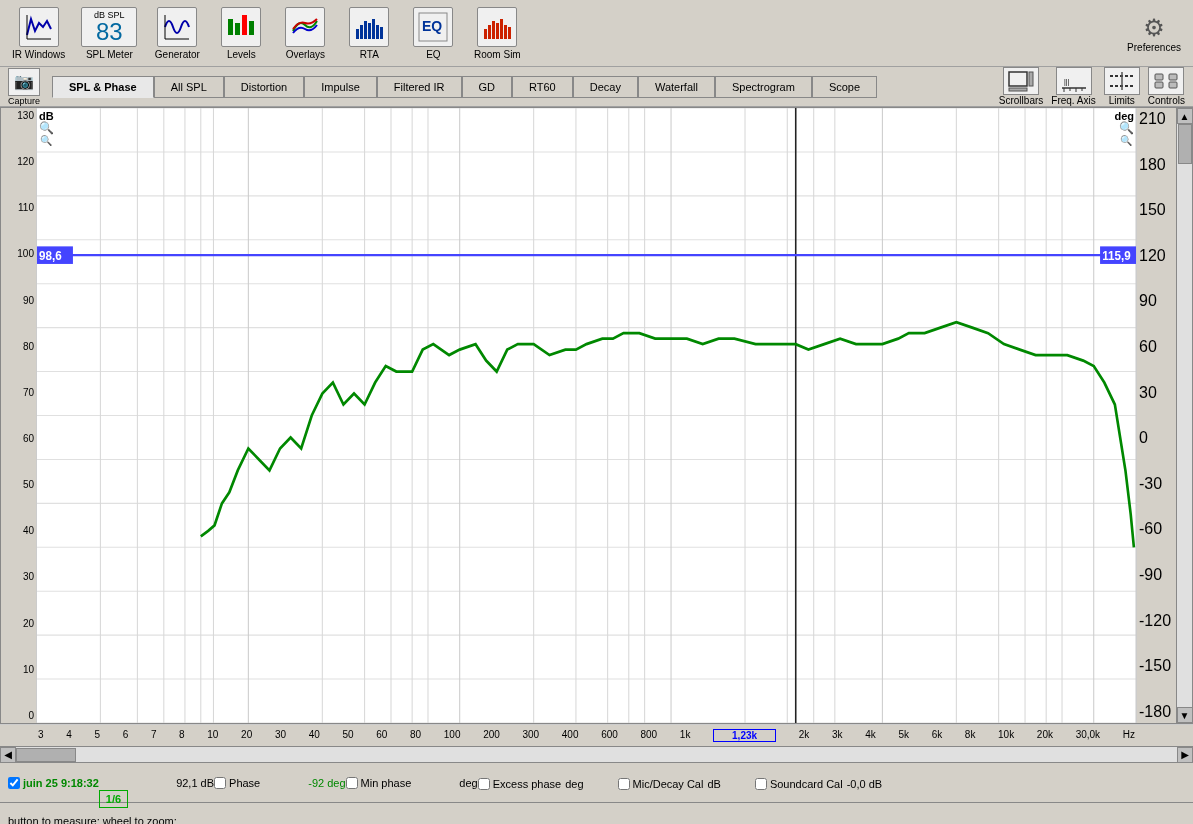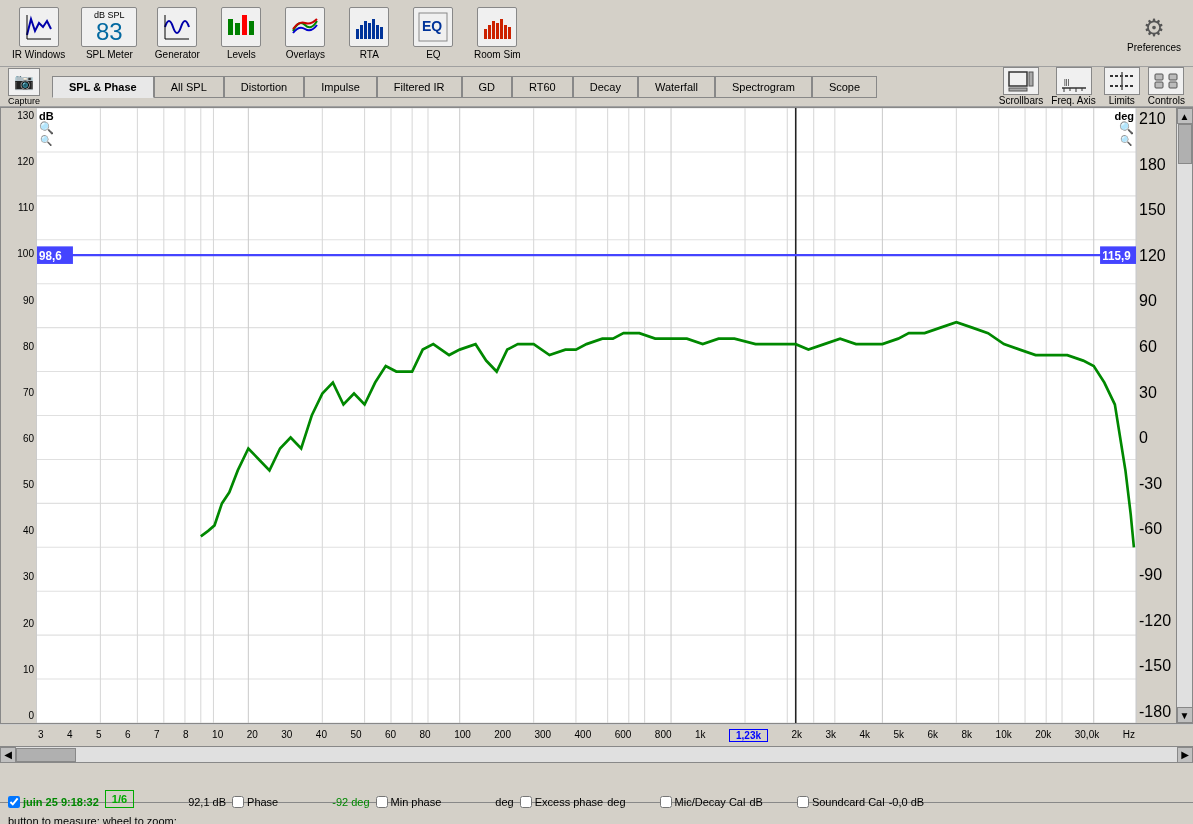--- a/index.html
+++ b/index.html
@@ -561,21 +561,21 @@
         <span>50</span>
         <span>60</span>
         <span>80</span>
         <span>100</span>
         <span>200</span>
         <span>300</span>
         <span>400</span>
         <span>600</span>
         <span>800</span>
         <span>1k</span>
-        <span style="color:#0000ff;font-weight:bold;border:1px solid #0000ff;padding:0 6px;">1,23k</span>
+        <span style="color:#0000ff;font-weight:bold;border:1px solid #0000ff;padding:0 18px;">1,23k</span>
         <span>2k</span>
         <span>3k</span>
         <span>4k</span>
         <span>5k</span>
         <span>6k</span>
         <span>8k</span>
         <span>10k</span>
         <span>20k</span>
         <span>30,0k</span>
         <span>Hz</span>
@@ -589,21 +589,21 @@
         <div id="scroll-h-thumb"></div>
       </div>
       <div class="scroll-h-arrow">▶</div>
     </div>
 
   </div>
 </div>
 
 <div id="status-bar">
 
-  <div style="display:flex;align-items:flex-end;width:100%;flex-wrap:wrap;gap:6px;">
+  <div style="display:flex;align-items:center;width:100%;flex-wrap:wrap;">
 
     <div class="status-checkbox">
       <input type="checkbox" checked="" style="">
       <span style="color:#008800;font-weight:bold;">juin 25 9:18:32</span>
     </div>
 
     <div class="smoothing-box">
       <span>1/6</span>
     </div>
 

